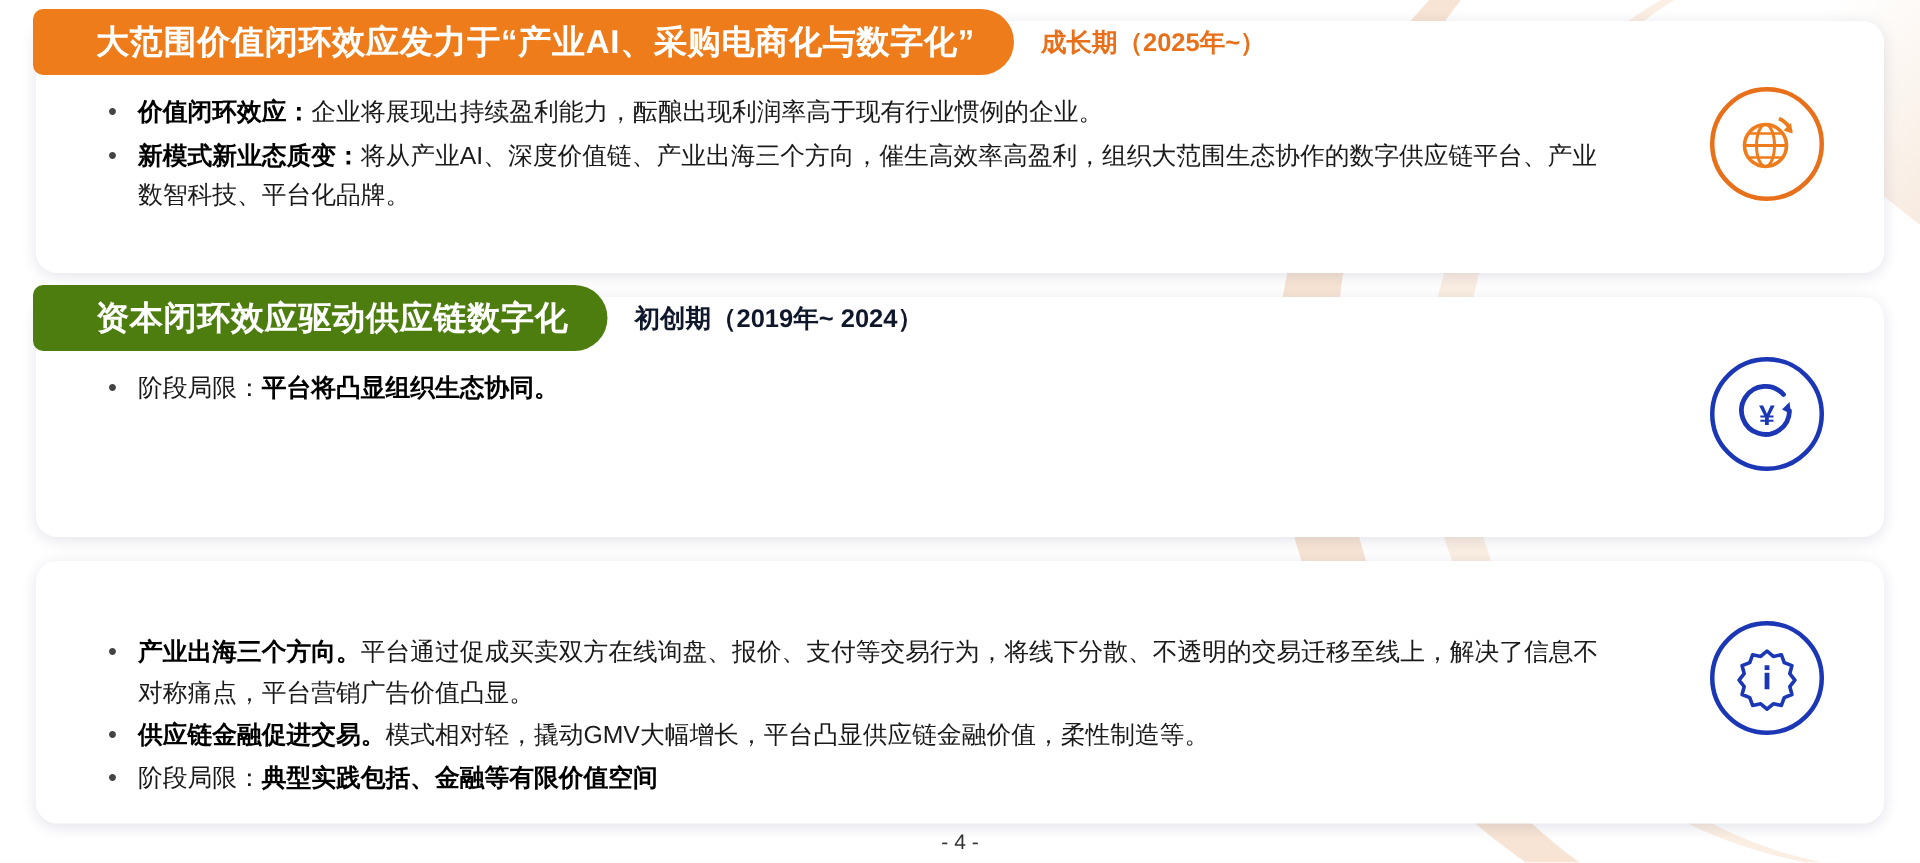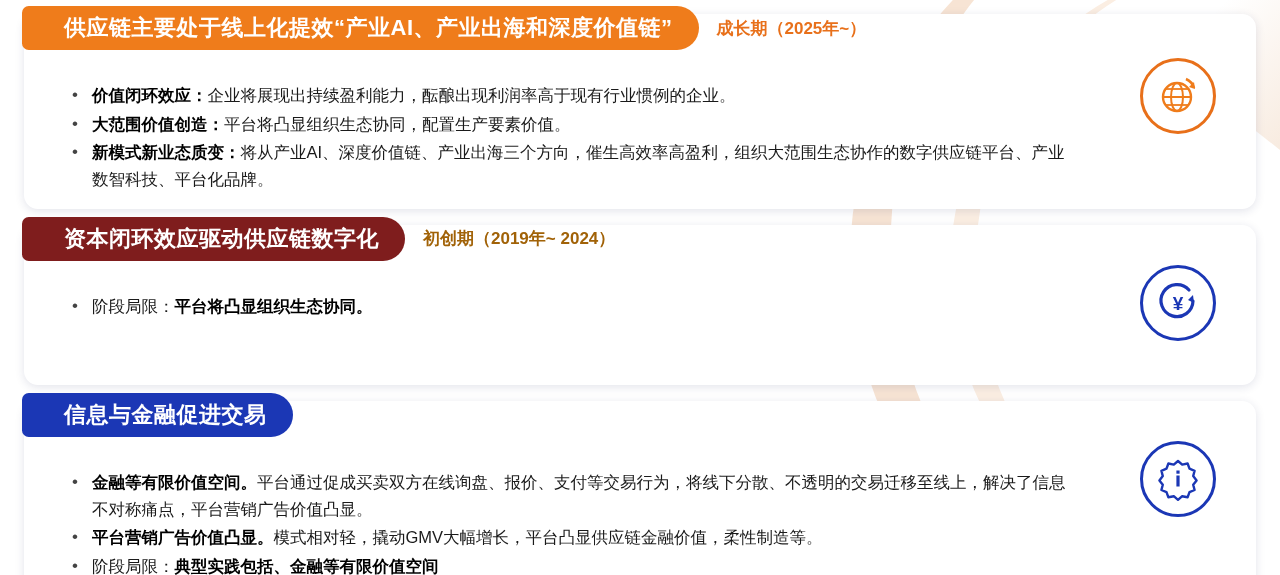--- a/index.html
+++ b/index.html
@@ -81,35 +81,34 @@
     padding: 0 26px 0 42px;
     border-radius: 8px 26px 26px 8px;
     color: #ffffff;
     font-size: 22px;
     font-weight: bold;
     letter-spacing: .5px;
     white-space: nowrap;
     margin-left: -2px;
   }
   .band.orange { background: #ef7c1b; }
-  .band.blue   { background: #7f1d1d; }
+  .band.blue   { background: #4d7c0f; }
   .band.blue2  { background: #1b37b5; }
 
   .phase {
     margin-left: 18px;
     font-size: 17px;
     font-weight: bold;
     white-space: nowrap;
   }
   .phase.orange { color: #e8701a; }
-  .phase.blue   { color: #a16207; }
+  .phase.blue   { color: #0f172a; }
 
   .bullets {
     padding: 4px 180px 0 48px;
-    margin-top: 20px;
   }
   .bullet {
     position: relative;
     font-size: 16.5px;
     line-height: 1.62;
     color: #1a1a1a;
     margin-bottom: 2px;
     padding-left: 20px;
   }
   .bullet::before {
@@ -150,29 +149,26 @@
 <div class="page">
 
   <div class="corner"></div>
   <div class="bg-arc arc1"></div>
   <div class="bg-arc arc2"></div>
 
   <div class="cards">
 
     <div class="card c1">
       <div class="band-row">
-        <div class="band orange">供应链主要处于线上化提效“产业AI、产业出海和深度价值链”</div>
+        <div class="band orange">大范围价值闭环效应发力于“产业AI、采购电商化与数字化”</div>
         <div class="phase orange">成长期（2025年~）</div>
       </div>
       <div class="bullets">
         <div class="bullet">
           <b>价值闭环效应：</b><span>企业将展现出持续盈利能力，酝酿出现利润率高于现有行业惯例的企业。</span>
-        </div>
-        <div class="bullet">
-          <b>大范围价值创造：</b><span>平台将凸显组织生态协同，配置生产要素价值。</span>
         </div>
         <div class="bullet">
           <b>新模式新业态质变：</b><span>将从产业AI、深度价值链、产业出海三个方向，催生高效率高盈利，组织大范围生态协作的数字供应链平台、产业数智科技、平台化品牌。</span>
         </div>
       </div>
       <div class="icon-circle ic1">
         <svg width="44" height="44" viewBox="0 0 44 44" aria-hidden="true">
           <circle cx="21" cy="23" r="14" fill="none" stroke="#ef7c1b" stroke-width="2.4"></circle>
           <ellipse cx="21" cy="23" rx="6" ry="14" fill="none" stroke="#ef7c1b" stroke-width="2"></ellipse>
           <line x1="7" y1="23" x2="35" y2="23" stroke="#ef7c1b" stroke-width="2"></line>
@@ -198,28 +194,27 @@
         <svg width="46" height="46" viewBox="0 0 46 46" aria-hidden="true">
           <path d="M34 10 a16 16 0 1 0 4 11" fill="none" stroke="#1b37b5" stroke-width="3.2" stroke-linecap="round"></path>
           <polygon points="39,23 33,20 38,15" fill="#1b37b5"></polygon>
           <text x="23" y="30" text-anchor="middle" font-size="19" font-family="'Liberation Sans',sans-serif" fill="#1b37b5" font-weight="bold">¥</text>
         </svg>
       </div>
     </div>
 
     <div class="card c3">
       <div class="band-row">
-        <div class="band blue2">信息与金融促进交易</div>
       </div>
       <div class="bullets">
         <div class="bullet">
-          <b>金融等有限价值空间。</b><span>平台通过促成买卖双方在线询盘、报价、支付等交易行为，将线下分散、不透明的交易迁移至线上，解决了信息不对称痛点，平台营销广告价值凸显。</span>
-        </div>
-        <div class="bullet">
-          <b>平台营销广告价值凸显。</b><span>模式相对轻，撬动GMV大幅增长，平台凸显供应链金融价值，柔性制造等。</span>
+          <b>产业出海三个方向。</b><span>平台通过促成买卖双方在线询盘、报价、支付等交易行为，将线下分散、不透明的交易迁移至线上，解决了信息不对称痛点，平台营销广告价值凸显。</span>
+        </div>
+        <div class="bullet">
+          <b>供应链金融促进交易。</b><span>模式相对轻，撬动GMV大幅增长，平台凸显供应链金融价值，柔性制造等。</span>
         </div>
         <div class="bullet">
           <span>阶段局限：</span><b>典型实践包括、金融等有限价值空间</b>
         </div>
       </div>
       <div class="icon-circle blue ic3">
         <svg width="46" height="46" viewBox="0 0 46 46" aria-hidden="true">
           <path d="M23 5 l4.2 3.6 5.4 -1.1 1.9 5.2 5.1 2.1 -1.4 5.3 3.4 4.3 -3.4 4.3 1.4 5.3 -5.1 2.1 -1.9 5.2 -5.4 -1.1 -4.2 3.6 -4.2 -3.6 -5.4 1.1 -1.9 -5.2 -5.1 -2.1 1.4 -5.3 -3.4 -4.3 3.4 -4.3 -1.4 -5.3 5.1 -2.1 1.9 -5.2 5.4 1.1 z" fill="none" stroke="#1b37b5" stroke-width="2.4" stroke-linejoin="round"></path>
           <rect x="21.4" y="14.5" width="3.2" height="3.2" fill="#1b37b5"></rect>
           <rect x="21.4" y="19.5" width="3.2" height="11" fill="#1b37b5"></rect>

